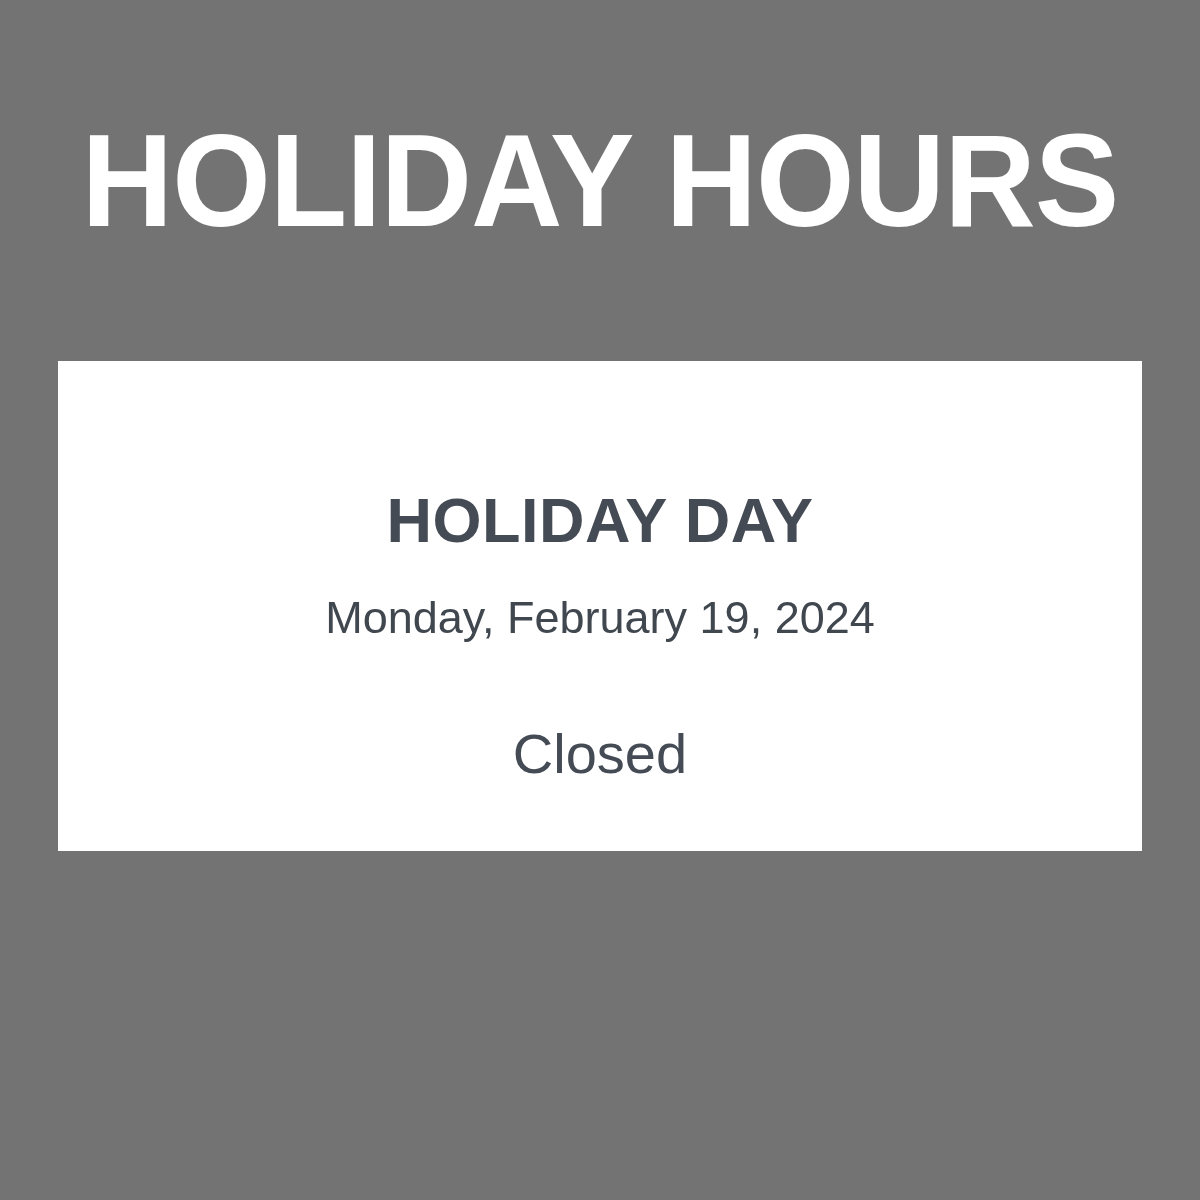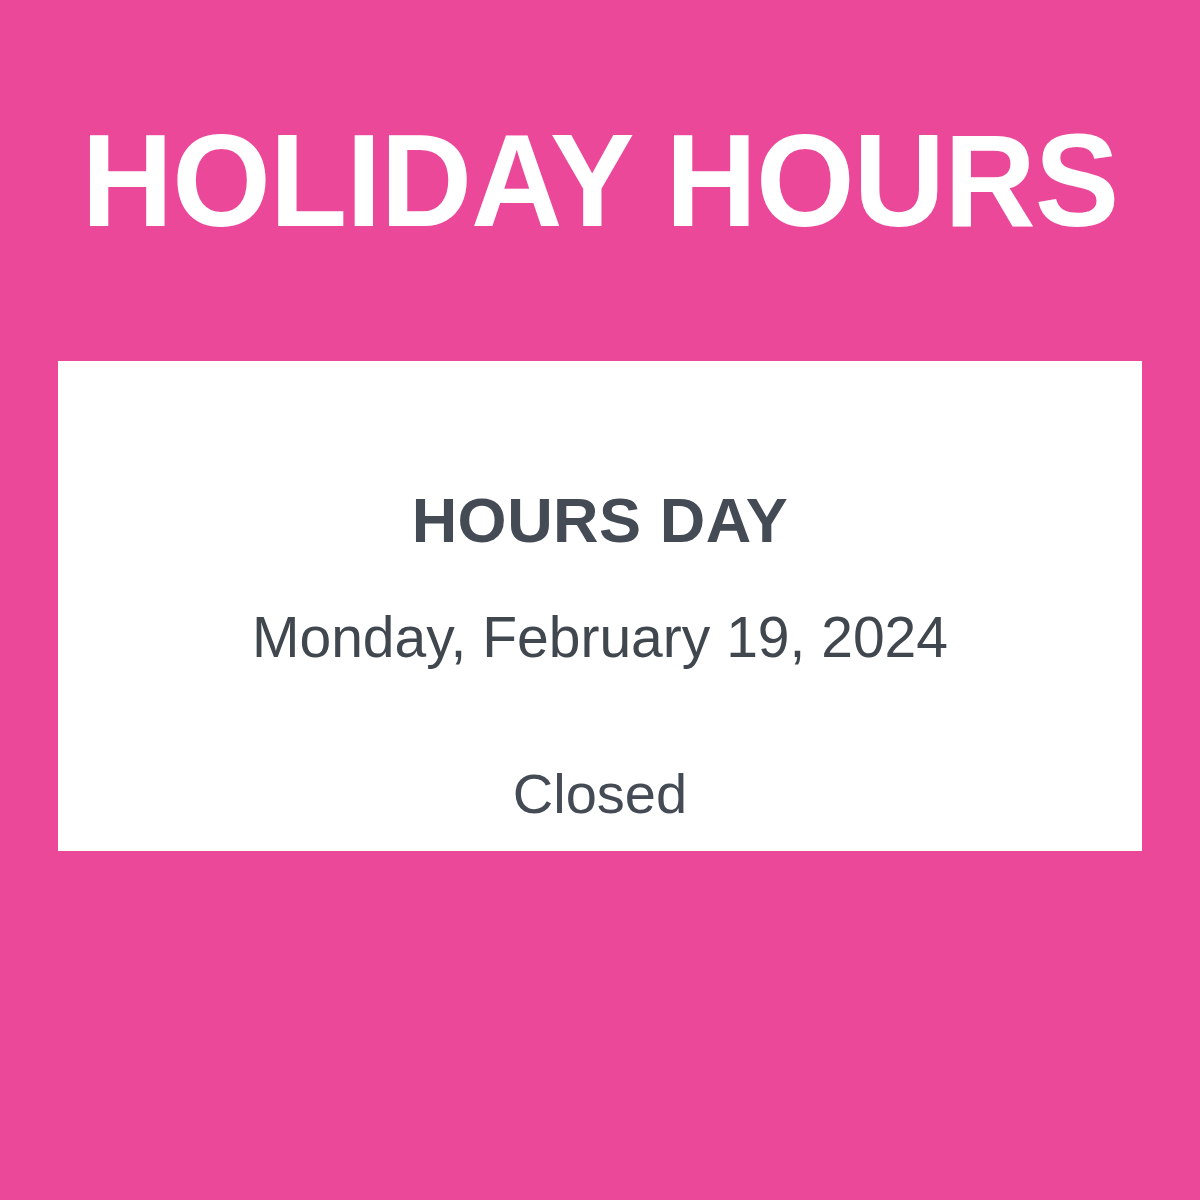--- a/index.html
+++ b/index.html
@@ -10,21 +10,21 @@
     width: 1200px;
     height: 1200px;
     overflow: hidden;
     font-family: "Liberation Sans", sans-serif;
   }
 
   #sign {
     position: relative;
     width: 1200px;
     height: 1200px;
-    background: #ec4899;
+    background: #737373;
     box-sizing: border-box;
     display: flex;
     flex-direction: column;
     align-items: center;
   }
 
   
   .headline {
     position: absolute;
     top: 0;
@@ -77,24 +77,24 @@
     letter-spacing: 0.5px;
     margin: 0;
     padding-top: 128px;
     white-space: nowrap;
   }
 
   .event-date {
     color: #41474f;
     font-family: "Liberation Sans", sans-serif;
     font-weight: 400;
-    font-size: 57px;
+    font-size: 45px;
     line-height: 1;
     letter-spacing: 0px;
-    margin: 14px;
+    margin: 0;
     padding-top: 43px;
     white-space: nowrap;
   }
 
   .event-status {
     color: #454b55;
     font-family: "Liberation Sans", sans-serif;
     font-weight: 400;
     font-size: 56px;
     line-height: 1;
@@ -132,20 +132,20 @@
 <body>
 
 <div id="sign">
 
   <div class="headline">
     <div class="headline-text">HOLIDAY HOURS</div>
   </div>
 
   <div class="card">
     <div class="card-inner">
-      <div class="event-name">HOURS DAY</div>
+      <div class="event-name">HOLIDAY DAY</div>
       <div class="event-date">Monday, February 19, 2024</div>
       <div class="event-status">Closed</div>
     </div>
   </div>
 
 
 </div>
 
 </body></html>

